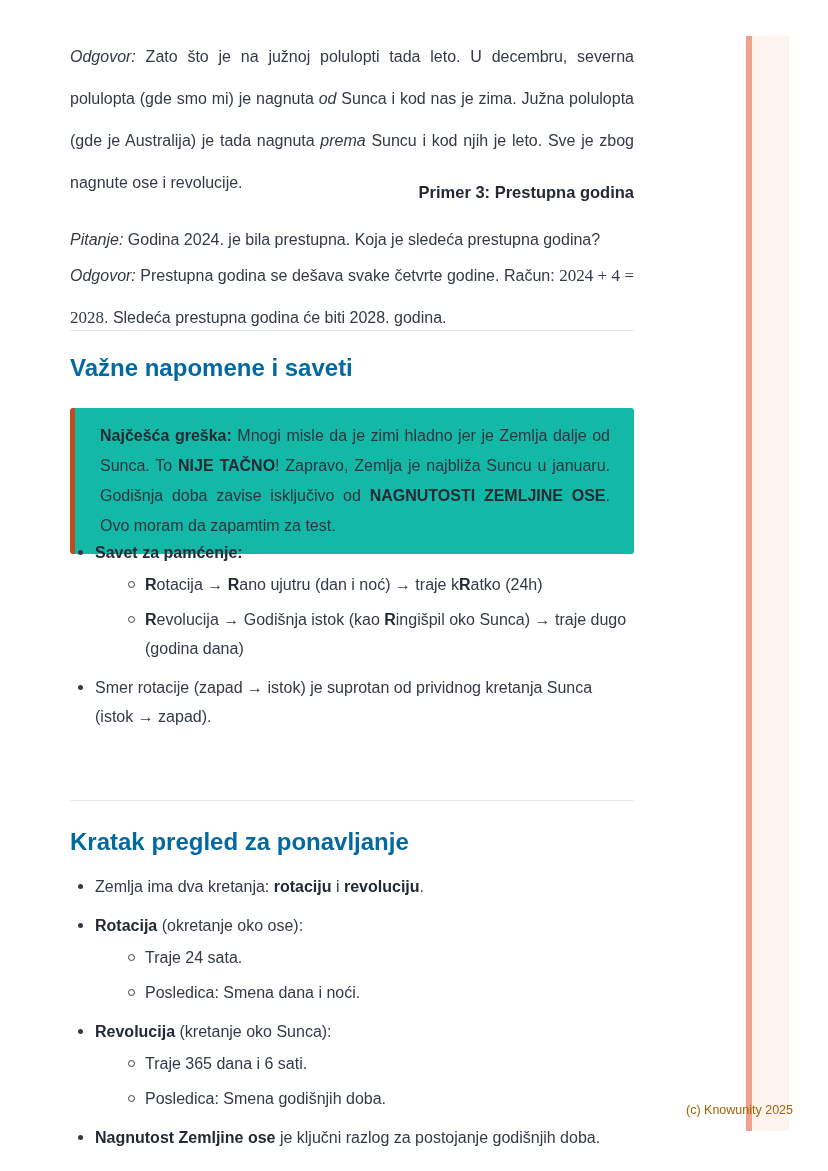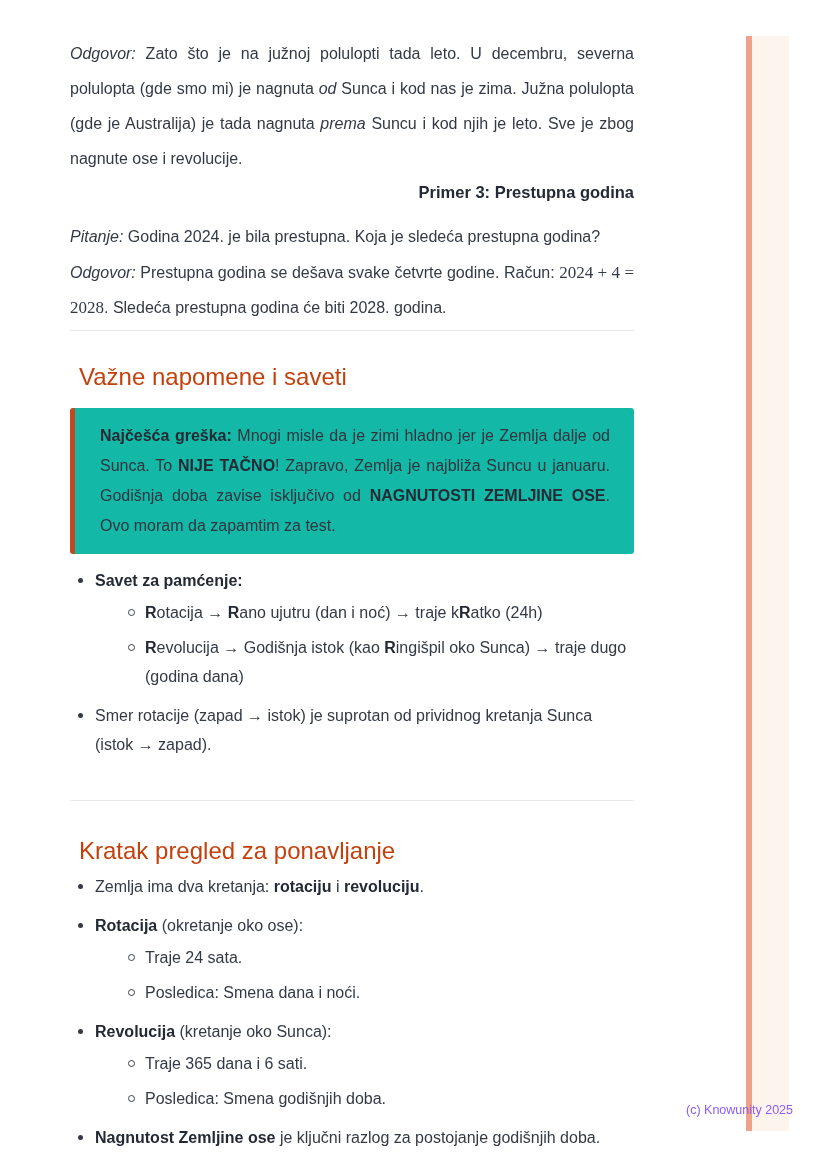--- a/index.html
+++ b/index.html
@@ -16,53 +16,53 @@
     position: absolute;
     left: 70px;
     top: 0;
     width: 564px;
   }
   .block { position: absolute; left: 0; width: 564px; }
 
   p.doc-para {
     margin: 0;
     font-size: 16px;
-    line-height: 35px;
+    line-height: 42px;
     text-align: justify;
   }
   .seg-n { font-style: normal; font-weight: 400; }
   .seg-i { font-style: italic; }
   .seg-b { font-weight: 700; color: #232a35; }
   .seg-m { font-family: "Liberation Serif", serif; font-size: 17px; }
 
   .b-p1      { top: 36px; }
   .b-primer  { top: 180px; text-align: right; }
   .b-pitanje { top: 219px; }
   .b-odgovor { top: 255px; }
   .b-hr1     { top: 330px; }
   .b-h2a     { top: 352px; }
   .b-callout { top: 408px; }
-  .b-list1   { top: 566px; }
+  .b-list1   { top: 538px; }
   .b-hr2     { top: 800px; }
   .b-h2b     { top: 826px; }
   .b-list2   { top: 872px; }
 
   h3.sub-heading {
     margin: 0;
     font-size: 16.5px;
     line-height: 24px;
     font-weight: 700;
     color: #232a35;
   }
   h2.section-heading {
-    margin: 9px;
+    margin: 0;
     font-size: 24px;
     line-height: 32px;
-    font-weight: 400;
-    color: #c2410c;
+    font-weight: 700;
+    color: #0369a1;
   }
   .divider {
     height: 0;
     border-top: 1px solid #e9e9e9;
   }
   .callout {
     box-sizing: border-box;
     background: #14b8a6;
     border-left: 5px solid #c04a20;
     border-radius: 3px;
@@ -135,21 +135,21 @@
     height: 1095px;
     background: #fdf4ee;
     z-index: 1;
   }
   .copyright {
     position: absolute;
     left: 686px;
     top: 1102px;
     font-size: 12.5px;
     line-height: 16px;
-    color: #8b5cf6;
+    color: #a16207;
     z-index: 2;
     white-space: nowrap;
   }
 </style>
 </head>
 <body>
 
 <div class="page">
   <div class="content">
 

